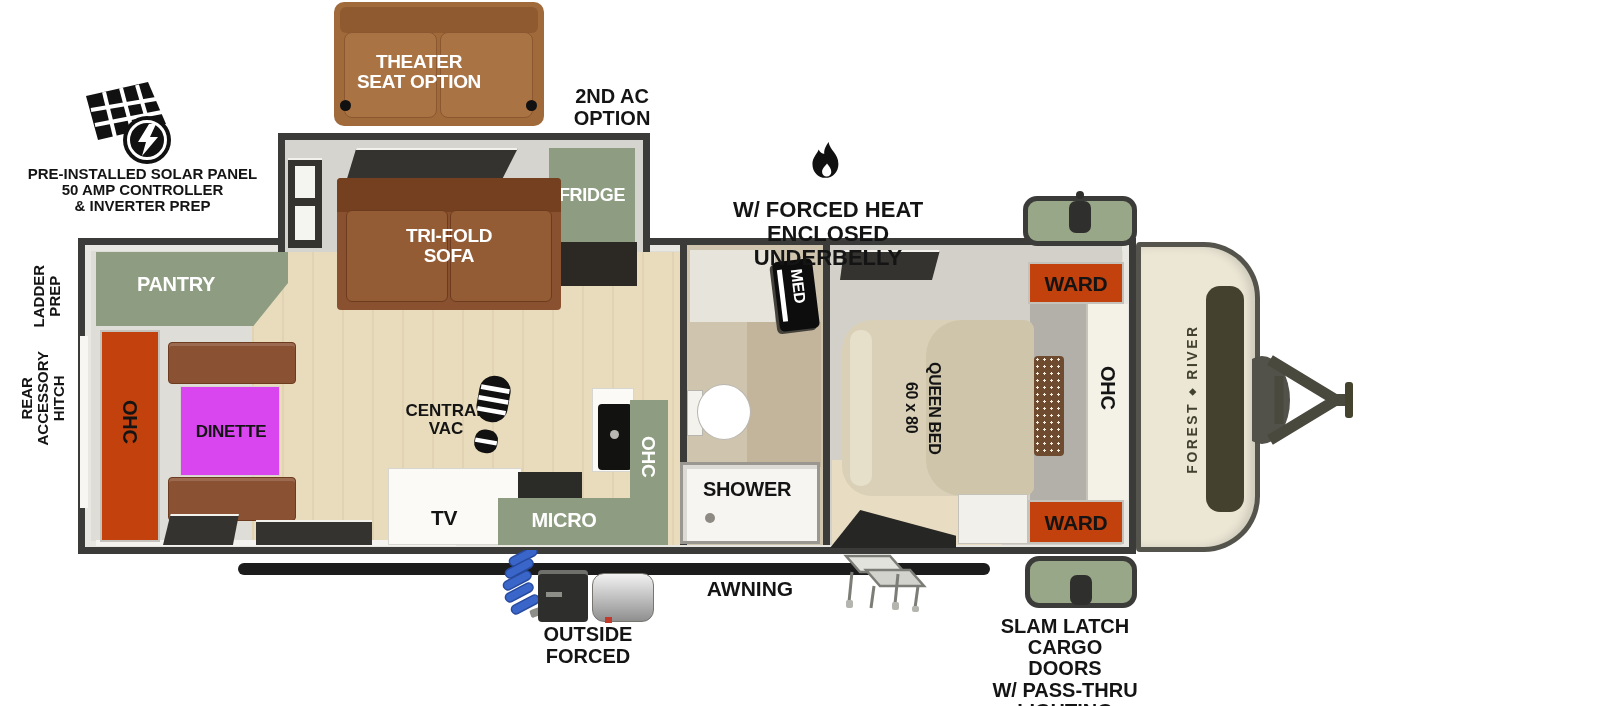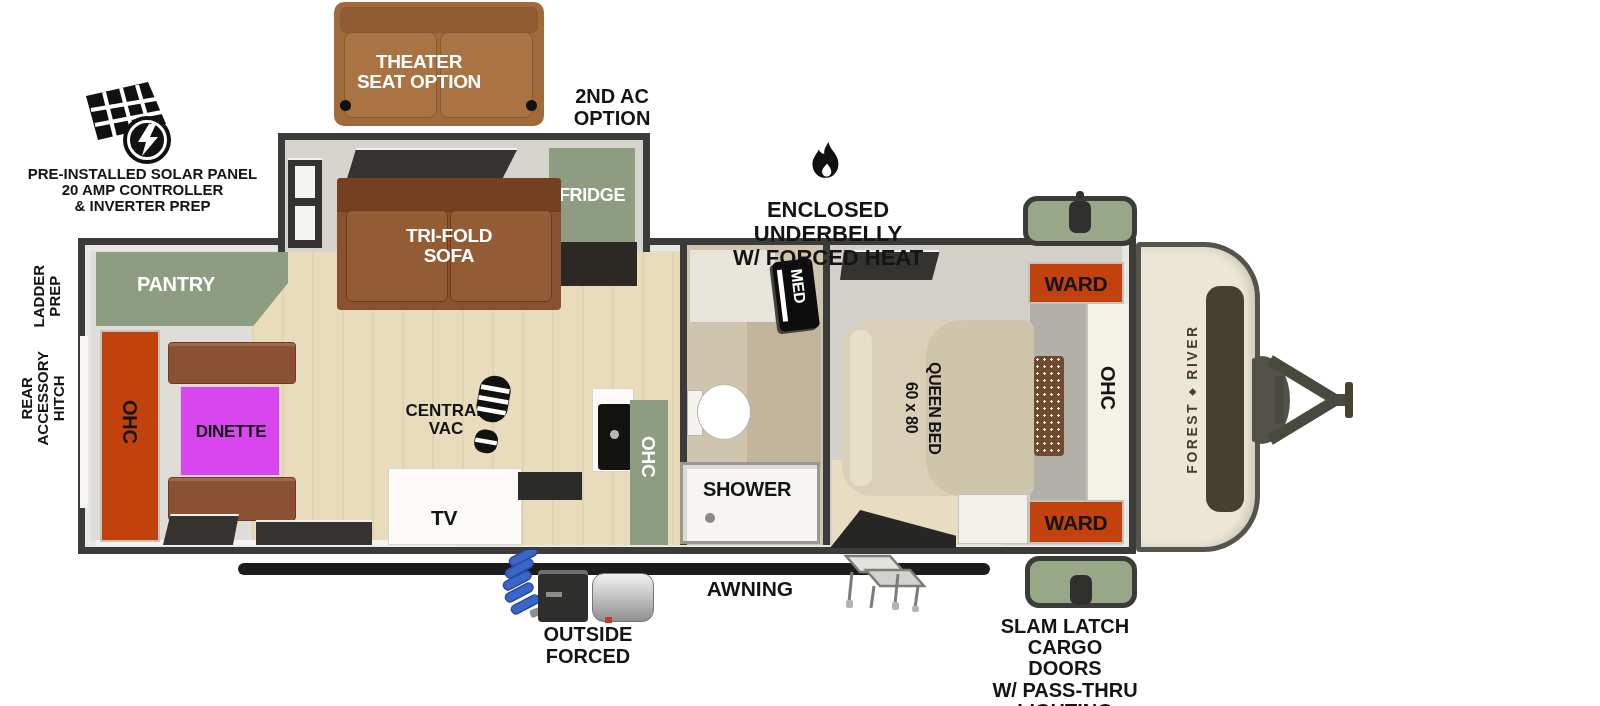--- a/index.html
+++ b/index.html
@@ -41,21 +41,21 @@
     <line x1="23" y1="47" x2="90" y2="34" stroke="#fff" stroke-width="4"></line>
     <line x1="32" y1="14" x2="43" y2="59" stroke="#fff" stroke-width="4"></line>
     <line x1="49" y1="10" x2="61" y2="55" stroke="#fff" stroke-width="4"></line>
     <line x1="65" y1="7" x2="78" y2="51" stroke="#fff" stroke-width="4"></line>
     <circle cx="75" cy="62" r="24" fill="#111"></circle>
     <circle cx="75" cy="62" r="18.5" fill="none" stroke="#fff" stroke-width="3"></circle>
     <polygon points="77,46 66,64 74,64 70,78 86,59 78,59 84,46" fill="#fff"></polygon>
   </svg>
   <div class="abs annot" style="left:20px;top:166px;width:245px;font-size:15px;">
     <div>PRE-INSTALLED SOLAR PANEL</div>
-    <div>20 AMP CONTROLLER</div>
+    <div>50 AMP CONTROLLER</div>
     <div>&amp; INVERTER PREP</div>
   </div>
 
   <div class="abs" style="left:334px;top:2px;width:210px;height:124px;background:#a06a3b;border-radius:10px;">
     <div class="abs" style="left:6px;top:5px;width:198px;height:26px;background:#8f5a2f;border-radius:6px;"></div>
     <div class="abs" style="left:10px;top:30px;width:93px;height:86px;background:#aa7344;border:1px solid #8a5730;border-radius:8px;box-sizing:border-box;"></div>
     <div class="abs" style="left:106px;top:30px;width:93px;height:86px;background:#aa7344;border:1px solid #8a5730;border-radius:8px;box-sizing:border-box;"></div>
     <div class="abs" style="left:6px;top:98px;width:11px;height:11px;background:#111;border-radius:50%;"></div>
     <div class="abs" style="left:192px;top:98px;width:11px;height:11px;background:#111;border-radius:50%;"></div>
     <div class="abs lbl wlbl" style="left:0;top:50px;width:170px;font-size:19px;">
@@ -134,20 +134,23 @@
   </svg>
 
   <div class="abs" style="left:388px;top:468px;width:134px;height:77px;background:#fbfaf6;border:1px solid #d8d6d0;box-sizing:border-box;">
     <div class="abs lbl" style="left:30px;top:38px;width:50px;font-size:21px;">TV</div>
   </div>
   <div class="abs" style="left:592px;top:388px;width:42px;height:84px;background:#fbfaf6;border:1px solid #d8d6d0;box-sizing:border-box;"></div>
   <div class="abs" style="left:518px;top:472px;width:64px;height:28px;background:#2b2b28;"></div>
   <div class="abs" style="left:598px;top:404px;width:34px;height:66px;background:#121210;border-radius:4px;">
     <div class="abs" style="left:12px;top:26px;width:9px;height:9px;background:#b9b7b2;border-radius:50%;"></div>
   </div>
+  <div class="abs greenbox" style="left:498px;top:498px;width:132px;height:47px;">
+    <div class="abs lbl wlbl" style="left:0;top:12px;width:132px;font-size:20px;">MICRO</div>
+  </div>
   <div class="abs greenbox" style="left:630px;top:400px;width:38px;height:145px;">
     <div class="abs lbl wlbl vtext" style="left:8px;top:36px;font-size:19px;">OHC</div>
   </div>
 
   <div class="abs" style="left:690px;top:250px;width:85px;height:72px;background:#e7e4dc;"></div>
   <div class="abs" style="left:747px;top:322px;width:74px;height:145px;background:#c3b59b;"></div>
   <div class="abs" style="left:776px;top:260px;width:40px;height:70px;background:#0d0d0d;border-radius:5px;transform:rotate(-7deg);box-shadow:-3px 2px 0 #45423c;">
     <div class="abs" style="left:4px;top:8px;width:5px;height:52px;background:#fff;"></div>
     <div class="abs lbl wlbl vtext" style="left:14px;top:9px;font-size:16px;">MED</div>
   </div>
@@ -210,22 +213,22 @@
     <div>CARGO DOORS</div>
     <div>W/ PASS-THRU</div>
     <div>LIGHTING</div>
   </div>
 
   <svg class="abs" style="left:808px;top:140px;" width="38" height="58" viewBox="0 0 24 34">
     <path d="M13 0c.6 5 6.2 7.4 6.2 13.8 0 5.2-3.7 8.8-8.2 8.8s-8.2-3.6-8.2-8.8c0-4 3-6.3 3.9-9.1 1.1 2 2.5 2.9 3.6 2.7C9.8 4.9 11.7 2 13 0z" fill="#111"></path>
     <path d="M12 13.5c1.6 2.2 2.7 3.3 2.7 5.4a2.9 2.9 0 1 1-5.8 0c0-2.1 1.5-3.2 3.1-5.4z" fill="#fff"></path>
   </svg>
   <div class="abs annot" style="left:696px;top:198px;width:264px;font-size:22px;">
+    <div>W/ FORCED HEAT</div>
     <div>ENCLOSED UNDERBELLY</div>
-    <div>W/ FORCED HEAT</div>
   </div>
 
   <div class="abs annot rotccw" style="left:-6px;top:280px;width:106px;font-size:15px;">
     <div>LADDER</div>
     <div>PREP</div>
   </div>
   <div class="abs annot rotccw" style="left:-14px;top:374px;width:114px;font-size:15px;">
     <div>REAR</div>
     <div>ACCESSORY</div>
     <div>HITCH</div>

